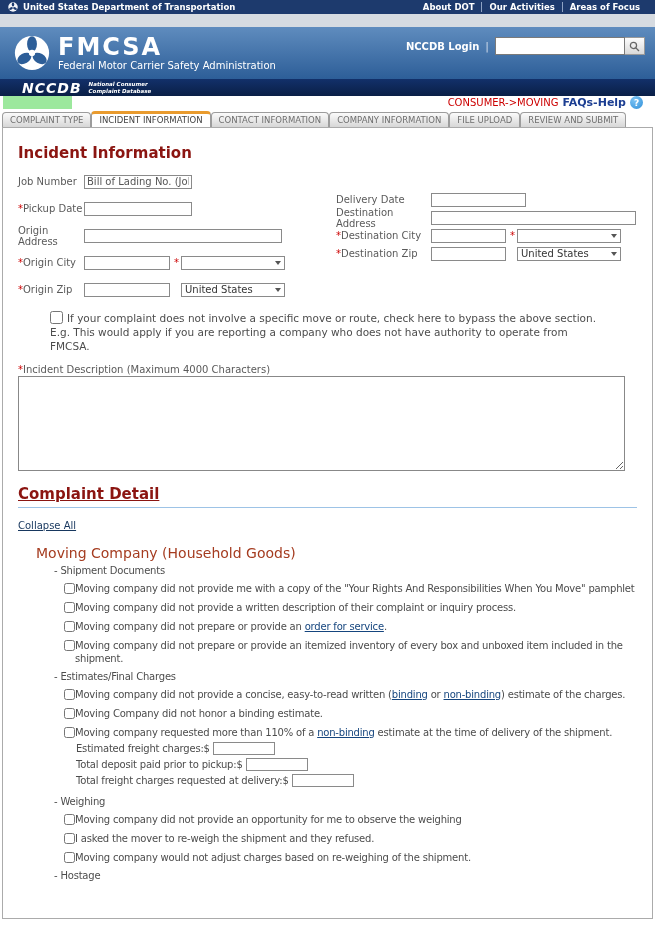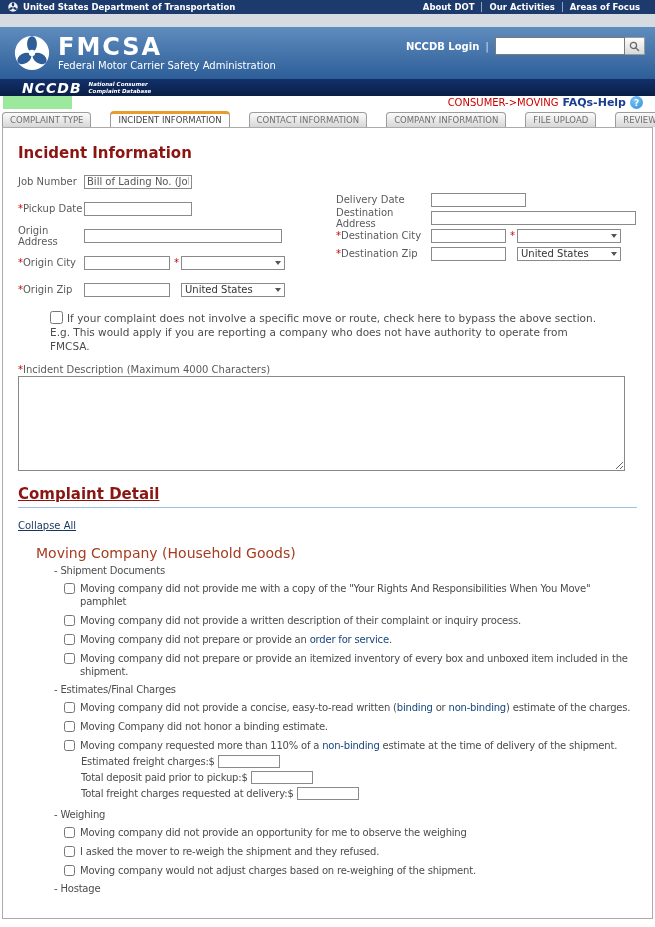--- a/index.html
+++ b/index.html
@@ -37,21 +37,21 @@
   
   .strip { height:16px; display:flex; align-items:flex-start; justify-content:space-between; padding-right:12px; }
   .greenbox { width:69px; height:13px; background:#9ce89d; margin-left:3px; }
   .crumbs { display:flex; align-items:center; gap:4px; }
   .crumb-path { color:#cc0000; font-size:10px; }
   .crumb-help { color:#1c3e92; font-size:11px; font-weight:bold; cursor:pointer; }
   .help-ico { width:13px; height:13px; border-radius:50%; background:radial-gradient(circle at 35% 30%, #7cc4f5, #2f8fd8);
     color:#fff; font-size:9px; font-weight:bold; display:flex; align-items:center; justify-content:center; cursor:pointer; }
 
   
-  .tabs { display:flex; gap:19px; padding:0 0 0 2px; align-items:flex-end; height:15px; }
+  .tabs { display:flex; gap:0; padding:0 0 0 2px; align-items:flex-end; height:15px; }
   .tab { font-size:8.5px; color:#6e6e6e; background:linear-gradient(#fbfbfb,#d7d7d7);
     border:1px solid #9c9c9c; border-bottom:none; border-radius:4px 4px 0 0;
     padding:2px 7px 2px 7px; cursor:pointer; white-space:nowrap; }
   .tab.active { background:#fff; color:#444; border-top:3px solid #e99b2e; padding-top:1px; }
 
   
   .content { margin:0 2px; border:1px solid #ababab; border-top:1px solid #ababab;
     height:792px; padding:14px 15px 0 15px; overflow:hidden; background:#fff; }
   h1.sect { color:#8b1511; font-size:15px; font-weight:bold; margin:2px 0 12px 0; }
   .req { color:#cc0000; }
@@ -80,24 +80,24 @@
   textarea.desc { width:607px; height:95px; border:1px solid #888; font-family:inherit; font-size:10px; padding:2px; color:#333; }
 
   h2.sect { color:#8b1511; font-size:15px; font-weight:bold; margin:10px 0 4px 0;text-decoration:underline; }
   hr.blu { border:none; border-top:1px solid #9dc3e6; margin:0 0 6px 0; }
   a.collapse { color:#17375e; font-size:10px; text-decoration:underline; cursor:pointer; }
 
   .mc-title { color:#a53c20; font-size:14px; margin:12px 0 4px 18px; }
   .groups { margin-left:36px; font-size:10px; letter-spacing:-0.2px; }
   .group-hd { color:#4d4d4d; margin:4px 0 2px 0; cursor:pointer; }
   .items { margin-left:10px; }
-  .item { display:flex; gap:5px; margin:6px 0; line-height:1.3; }
+  .item { display:flex; margin:6px 0; line-height:1.3; }
   .item input[type=checkbox] { width:11px; height:11px; margin-top:1px; flex:none; }
   .icontent { flex:1; color:#4c4c4c; }
-  a.lnk { color:#15457e; cursor:pointer;margin-top:12px; }
+  a.lnk { color:#15457e; text-decoration:underline; cursor:pointer;margin-top:12px; }
   .sub { margin:3px 0 3px 1px; display:flex; align-items:center; }
   .sub .ti { margin-left:3px; height:13px; }
   .w62{width:62px}
 </style>
 </head>
 <body>
 
 <div class="topbar">
   <div class="left">
     <svg width="10" height="10" viewBox="0 0 40 40">

